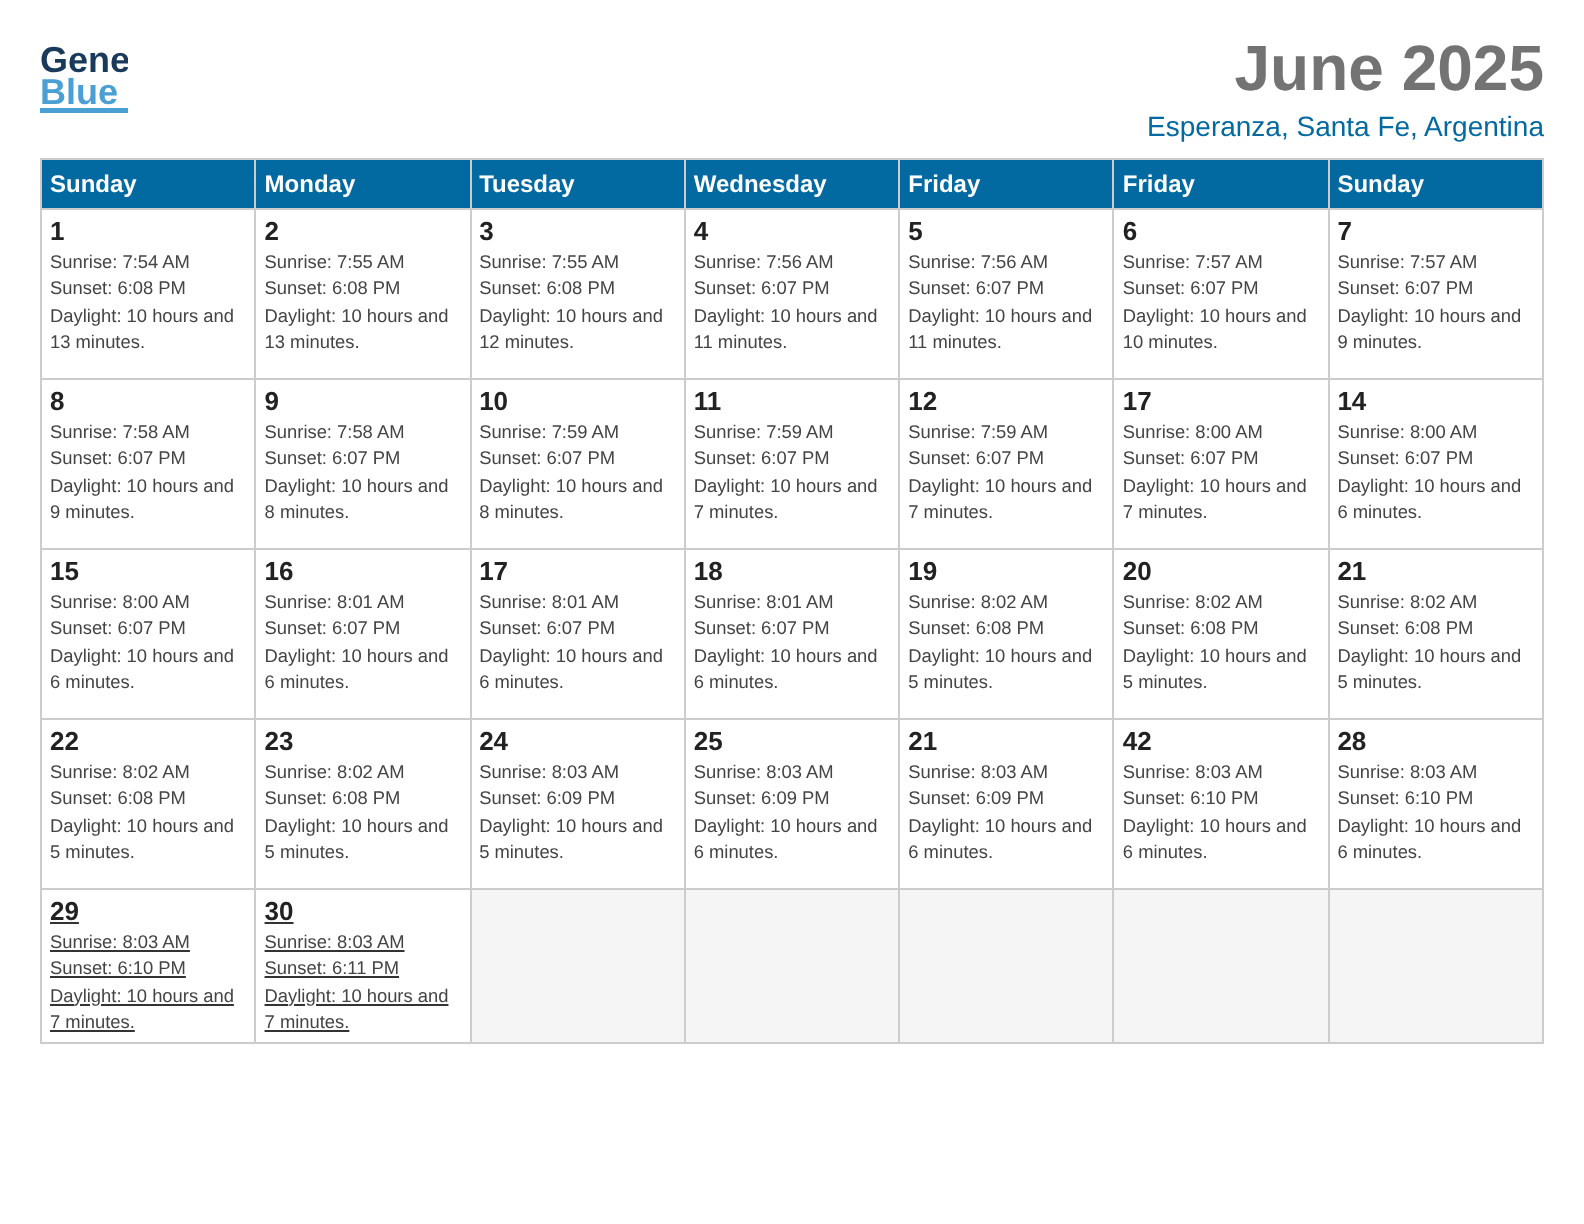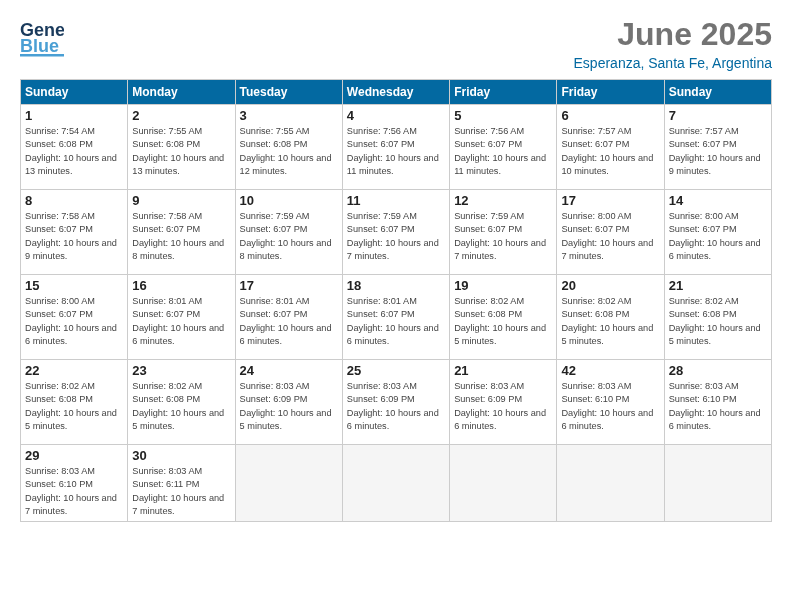--- a/index.html
+++ b/index.html
@@ -61,20 +61,21 @@
       font-size: 9.5px;
       color: #333;
       height: 85px;
       background: #fff;
     }
     .calendar td.empty {
       background: #f5f5f5;
     }
     .calendar td.last-row {
       height: 72px;
+      text-decoration: underline;
     }
     .day-num {
       font-size: 13px;
       font-weight: bold;
       color: #222;
       display: block;
       margin-bottom: 2px;
     }
     .day-info {
       line-height: 1.45;

